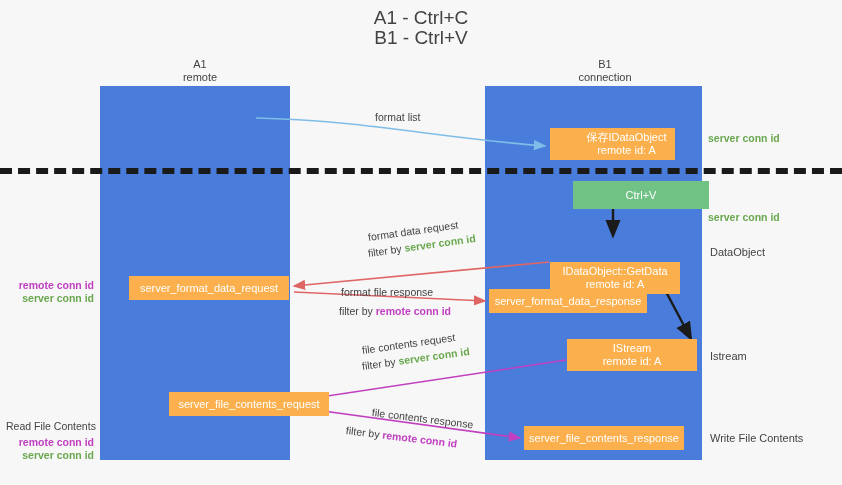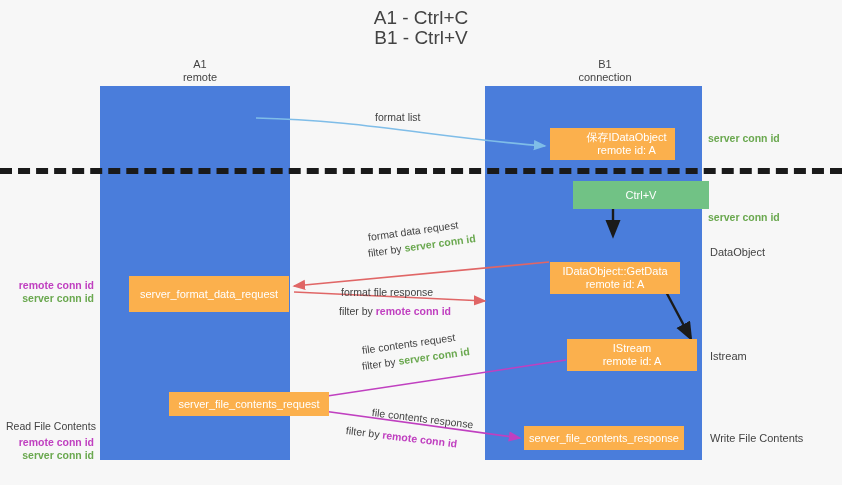--- a/index.html
+++ b/index.html
@@ -178,24 +178,27 @@
   <div class="abs node orange" style="left:550px; top:236px; width:130px; height:32px;margin-top:26px;">
     <span>IDataObject::GetData</span>
     <span class="l2">remote id: A</span>
   </div>
 
   <div class="abs node orange" style="left:567px; top:339px; width:130px; height:32px;">
     <span>IStream</span>
     <span class="l2">remote id: A</span>
   </div>
 
-  <div class="abs node orange" style="left:129px; top:276px; width:160px; height:36px;">
+  <div class="abs node orange" style="left:129px; top:276px; width:160px; height:24px;">
     <span>server_format_data_request</span>
   </div>
 
+  <div class="abs node orange" style="left:489px; top:289px; width:158px; height:24px;">
+    <span>server_format_data_response</span>
+  </div>
 
   <div class="abs node orange" style="left:129px; top:392px; width:160px; height:24px;margin-left:40px;">
     <span>server_file_contents_request</span>
   </div>
 
   <div class="abs node orange" style="left:524px; top:426px; width:160px; height:24px;">
     <span>server_file_contents_response</span>
   </div>
 
   <div class="abs lbl" style="left:375px; top:110px;">format list</div>

